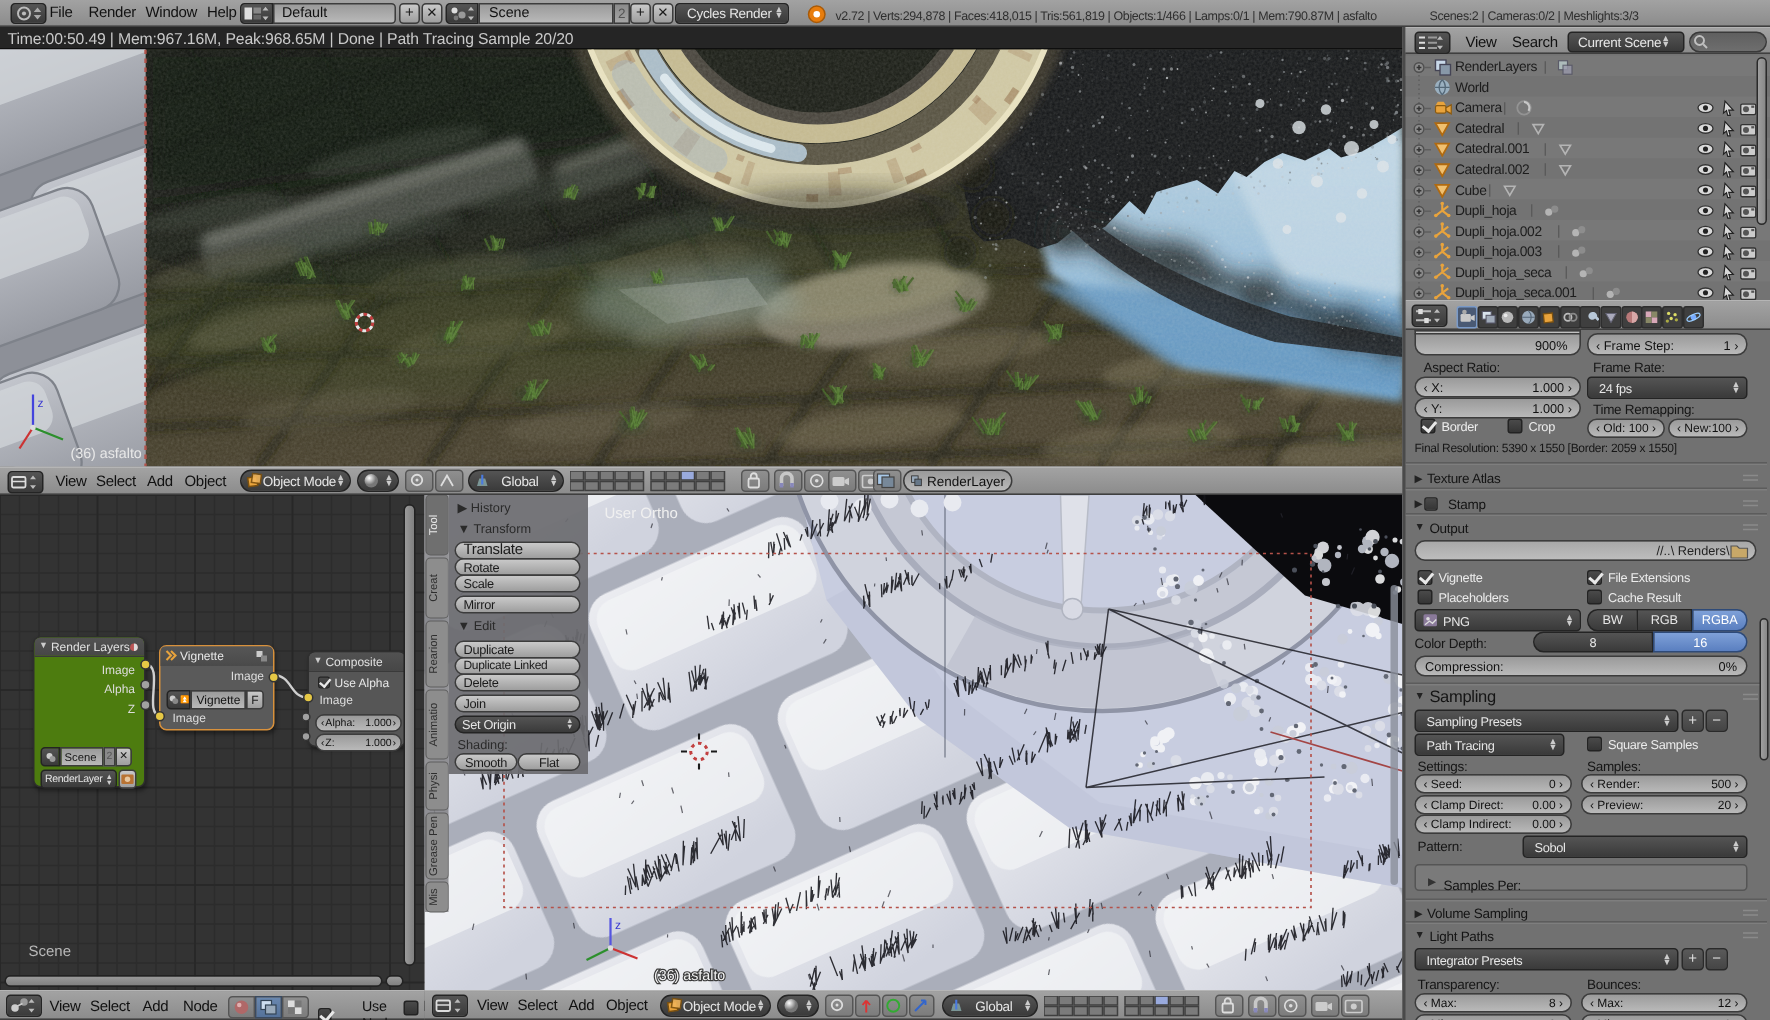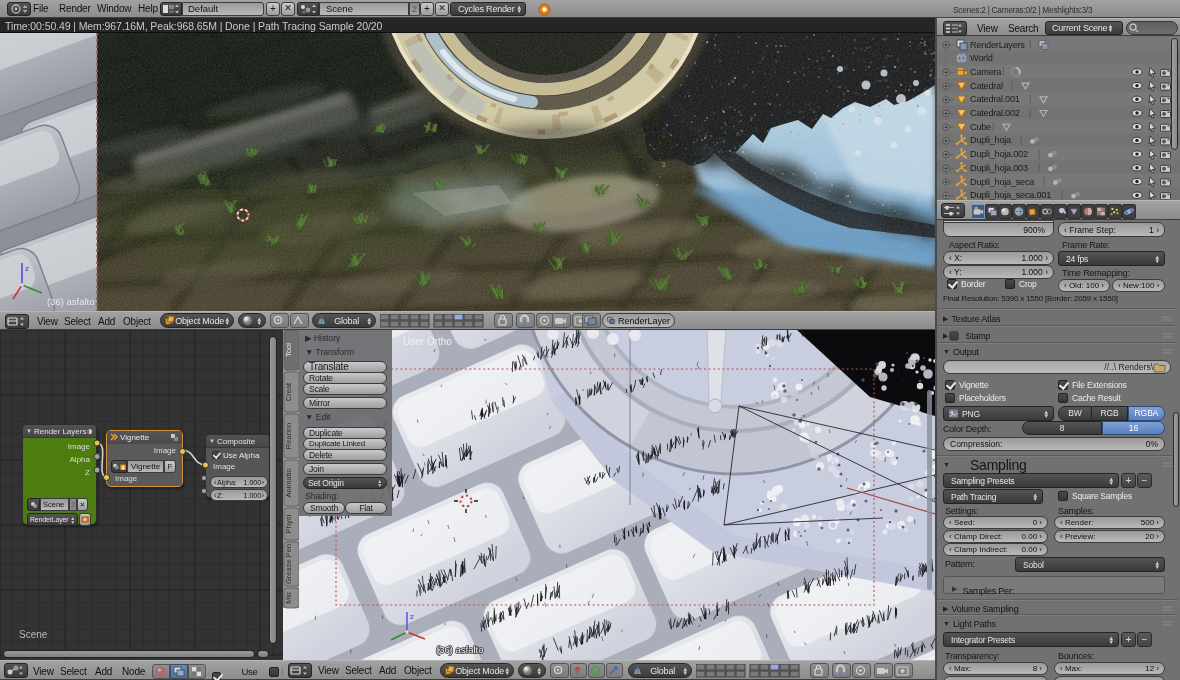--- a/index.html
+++ b/index.html
@@ -64,20 +64,21 @@
       <span class="updn">
         <span>▲</span>
         <span>▼</span>
       </span>
 </div>
 <svg class="abs" style="left:538px;top:3px;z-index:5" width="13" height="13" viewBox="0 0 13 13">
       <circle cx="6.5" cy="6.5" r="5.5" fill="#e87d0d"></circle>
       <circle cx="6.5" cy="6.5" r="2.2" fill="#fff"></circle>
       <circle cx="6.5" cy="6.5" r="5.5" fill="none" stroke="#a85a08" stroke-width="1"></circle>
     </svg>
+<span class="abs" style="left:557px;top:5px;font-size:8.3px;color:#2f2f2f;z-index:5;letter-spacing:-0.25px">v2.72 | Verts:294,878 | Faces:418,015 | Tris:561,819 | Objects:1/466 | Lamps:0/1 | Mem:790.87M | asfalto</span>
 <span class="abs" style="left:953px;top:5px;font-size:8.3px;color:#2f2f2f;z-index:5;letter-spacing:-0.25px">Scenes:2 | Cameras:0/2 | Meshlights:3/3</span>
 
 <div class="abs" style="left:0;top:18px;width:935px;height:15px;background:#252525;border-bottom:1px solid #0e0e0e">
  <span class="abs" style="left:5px;top:2px;font-size:10.5px;color:#c9c9c9;letter-spacing:-0.1px">Time:00:50.49 | Mem:967.16M, Peak:968.65M | Done | Path Tracing Sample 20/20</span>
 </div>
 <svg class="abs" style="left:0;top:33px" width="935" height="278" viewBox="0 0 935 278">
       <defs>
 <linearGradient id="g_base" x1="0" y1="0" x2="0.25" y2="1">
  <stop offset="0" stop-color="#171b13"></stop>
           <stop offset="0.42" stop-color="#24271d"></stop>
@@ -2367,21 +2368,21 @@
  <div class="dark" style="width:80px;height:14px;border-radius:7px 0 0 7px;text-align:center;line-height:12px;font-size:8.5px">8</div>
  <div style="width:63px;height:14px;background:linear-gradient(#7fa1d8,#5a7fc0);border:1px solid #2e4a78;border-radius:0 7px 7px 0;text-align:center;line-height:12px;font-size:8.5px;color:#fff">16</div>
 </div>
       <div class="abs fld row" style="left:6px;top:237px;width:222px;height:14px;border-radius:7px;font-size:8.5px;justify-content:space-between;padding:0 6px">
         <span>Compression:</span>
         <span>0%</span>
       </div>
       <div class="abs" style="left:0;top:255px;width:241px;height:1px;background:#5c5c5c;box-shadow:0 1px 0 #7e7e7e"></div>
       <div class="abs row" style="left:6px;top:258px;width:231px;height:13px">
         <span style="font-size:7px;color:#222">▼</span>
-        <span class="lbl" style="margin-left:20px;font-size:14px">Sampling</span>
+        <span class="lbl" style="margin-left:3px;font-size:11px">Sampling</span>
         <svg width="14" height="10" style="margin-left:auto">
           <path d="M2 3 h10 M2 6 h10" stroke="#8a8a8a" stroke-width="1"></path>
         </svg>
       </div>
       <div class="abs dark row" style="left:6px;top:273px;width:176px;height:15px;border-radius:3px;font-size:8.5px;justify-content:space-between;padding:0 4px">
         <span style="flex:1;text-align:left;padding-left:3px;white-space:nowrap">Sampling Presets</span>
         <span class="updn">
           <span>▲</span>
           <span>▼</span>
         </span>

